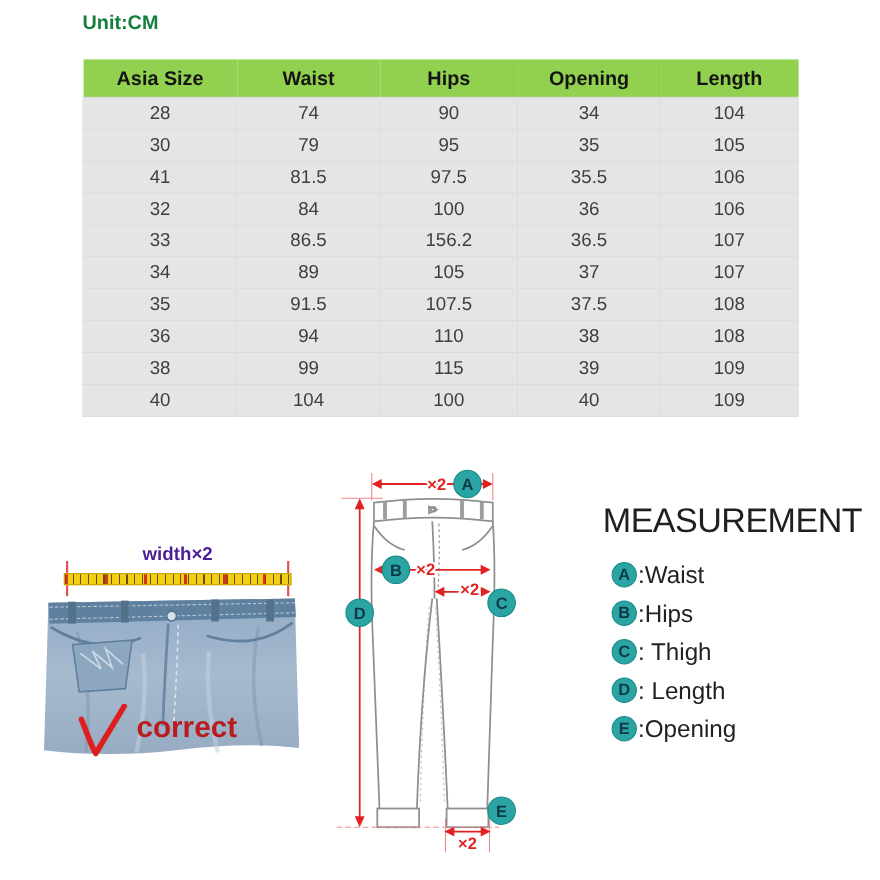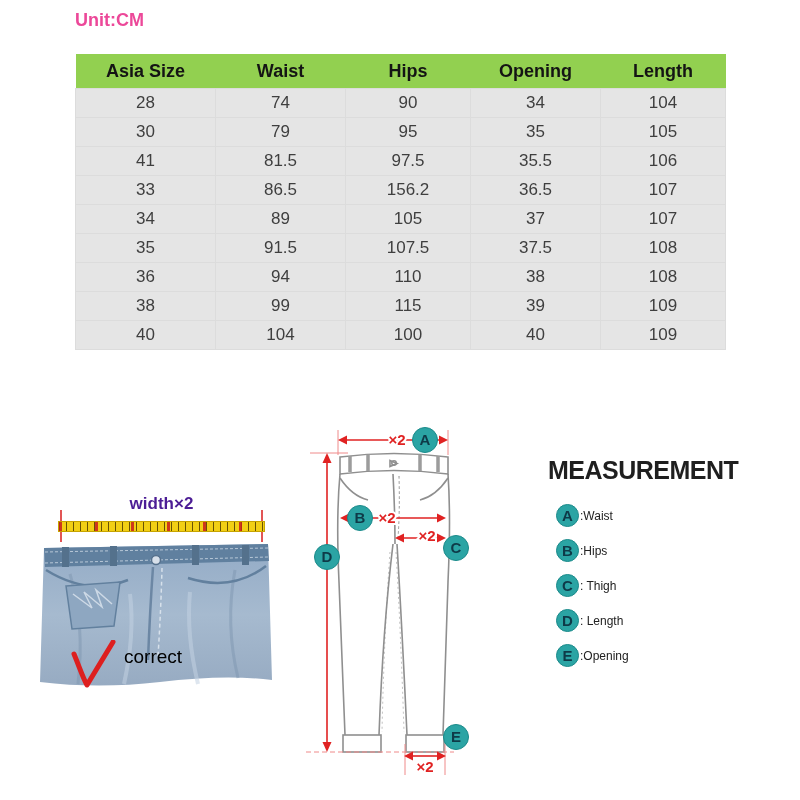--- a/index.html
+++ b/index.html
@@ -2,21 +2,21 @@
 <html><head>
 <meta charset="utf-8">
 <style>
   html,body{margin:0;padding:0;background:#fff;}
   #canvas{
     position:relative;width:800px;height:800px;background:#ffffff;overflow:hidden;
     font-family:"Liberation Sans","DejaVu Sans",sans-serif;
   }
   
   .unit{
-    position:absolute;left:75px;top:10px;font-size:18px;font-weight:bold;color:#ec4899;
+    position:absolute;left:75px;top:10px;font-size:18px;font-weight:bold;color:#15803d;
   }
   
   table.size-table{
     position:absolute;left:75px;top:54px;width:650px;border-collapse:collapse;
     table-layout:fixed;text-align:center;font-size:17px;color:#3f3f3f;
   }
   table.size-table thead th{
     background:#92D050;color:#141414;font-weight:bold;height:32px;font-size:18px;border:none;margin-left:29px;
   }
   table.size-table tbody td{
@@ -29,34 +29,34 @@
   .tape-guide{position:absolute;top:16px;width:2px;height:32px;background:#e25555;}
   .tape{
     position:absolute;left:18px;top:27px;width:207px;height:11px;background:#f2cf14;
     border:1px solid #c7a400;box-sizing:border-box;
     background-image:
       repeating-linear-gradient(90deg, rgba(200,30,30,.85) 0 3px, transparent 3px 36px),
       repeating-linear-gradient(90deg, rgba(70,50,0,.8) 0 1px, transparent 1px 7px);
   }
   .photo-svg{position:absolute;left:0;top:40px;}
   .check-svg{position:absolute;left:30px;top:146px;}
-  .correct{position:absolute;left:84px;top:152px;font-size:19px;font-weight:normal;color:#000000;}
+  .correct{position:absolute;left:84px;top:152px;font-size:27px;font-weight:bold;color:#b91c1c;}
   
   .diagram{position:absolute;left:300px;top:422px;}
   
   .legend{position:absolute;left:548px;top:456px;width:220px;}
-  .legend-title{font-size:25px;font-weight:bold;color:#1f1f1f;letter-spacing:-0.5px;}
+  .legend-title{font-size:31px;font-weight:normal;color:#1f1f1f;letter-spacing:-0.5px;}
   .legend-items{margin-top:16px;}
   .legend-item{display:flex;align-items:center;height:29px;margin-bottom:6px;margin-left:8px;}
   .legend-marker{
     width:23px;height:23px;border-radius:50%;background:#2ba4a4;border:1px solid #1a8a8a;
     color:#0e3a48;font-size:15px;font-weight:bold;display:flex;align-items:center;
     justify-content:center;box-sizing:border-box;flex:0 0 23px;
   }
-  .legend-label{font-size:12px;color:#222;margin-left:1px;}
+  .legend-label{font-size:22px;color:#222;margin-left:1px;}
   .svg-x2{font-size:15px;font-weight:bold;fill:#e02222;paint-order:stroke;stroke:#ffffff;stroke-width:4px;}
   .svg-letter{font-size:15px;font-weight:bold;fill:#0e3a48;}
 </style>
 </head>
 <body>
 
 <div id="canvas">
 
   <div class="unit">Unit:CM</div>
 
@@ -90,20 +90,27 @@
           <td>79</td>
           <td>95</td>
           <td>35</td>
           <td>105</td>
         </tr>
         <tr>
           <td>41</td>
           <td>81.5</td>
           <td>97.5</td>
           <td>35.5</td>
+          <td>106</td>
+        </tr>
+        <tr>
+          <td>32</td>
+          <td>84</td>
+          <td>100</td>
+          <td>36</td>
           <td>106</td>
         </tr>
         <tr>
           <td>33</td>
           <td>86.5</td>
           <td>156.2</td>
           <td>36.5</td>
           <td>107</td>
         </tr>
         <tr>

